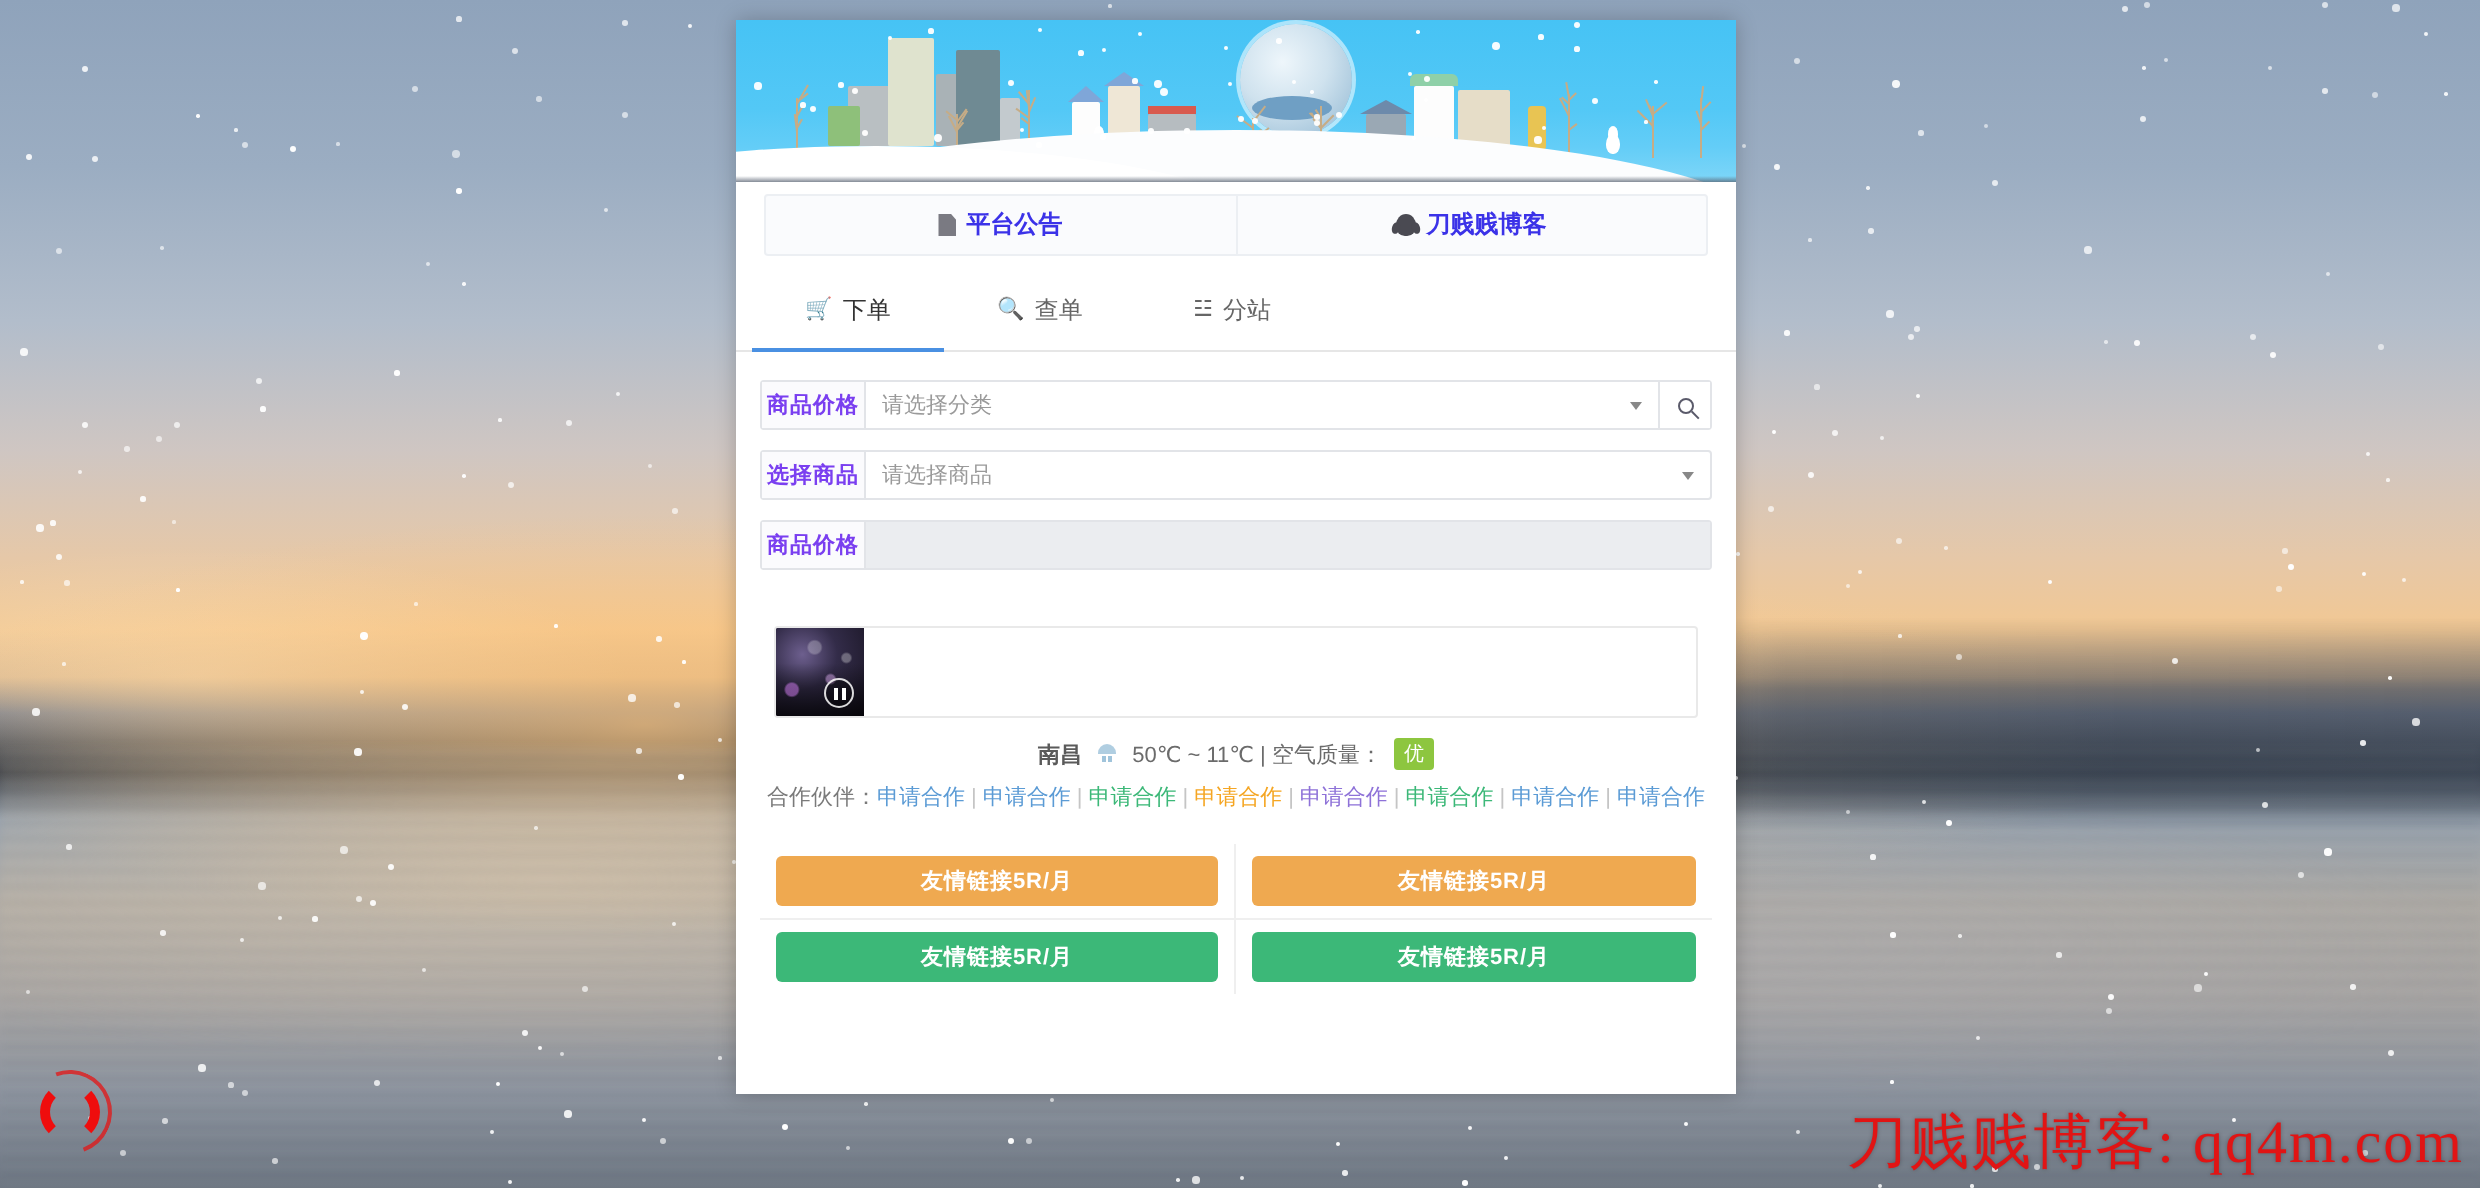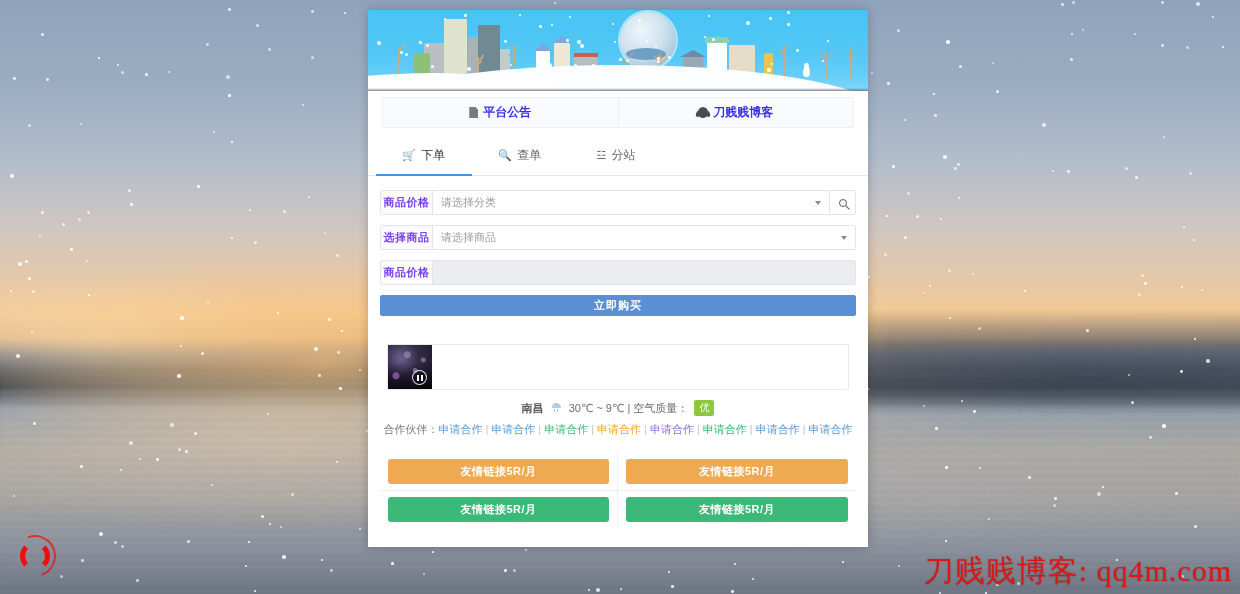--- a/index.html
+++ b/index.html
@@ -955,35 +955,34 @@
       </div>
 
       <div class="frow">
         <div class="flabel">商品价格</div>
         <div class="fctl disabled"></div>
       </div>
 
 
     </div>
 
-    <div id="buy-button">立即购买</div>
 
     <div id="music-player">
       <div class="mp-art">
         <div class="mp-play">
             <i></i>
             <i></i>
           </div>
       </div>
     </div>
 
     <div id="weather-row">
       <span class="w-city">南昌</span>
       <span class="w-ico"></span>
-      <span>30℃ ~ 9℃</span>
+      <span>50℃ ~ 11℃</span>
       <span>|</span>
       <span>空气质量：</span>
       <span class="aqi-badge" style="background: rgb(141, 198, 63);">优</span>
     </div>
 
     <div id="partners-row">
       <span>合作伙伴：</span><span id="partner-links"><span class="p-link" style="color: rgb(91, 155, 213);">申请合作</span><span class="p-sep">|</span><span class="p-link" style="color: rgb(91, 155, 213);">申请合作</span><span class="p-sep">|</span><span class="p-link" style="color: rgb(60, 184, 120);">申请合作</span><span class="p-sep">|</span><span class="p-link" style="color: rgb(245, 166, 35);">申请合作</span><span class="p-sep">|</span><span class="p-link" style="color: rgb(142, 114, 216);">申请合作</span><span class="p-sep">|</span><span class="p-link" style="color: rgb(60, 184, 120);">申请合作</span><span class="p-sep">|</span><span class="p-link" style="color: rgb(91, 155, 213);">申请合作</span><span class="p-sep">|</span><span class="p-link" style="color: rgb(91, 155, 213);">申请合作</span></span>
     </div>
 
     <div id="friend-links">

